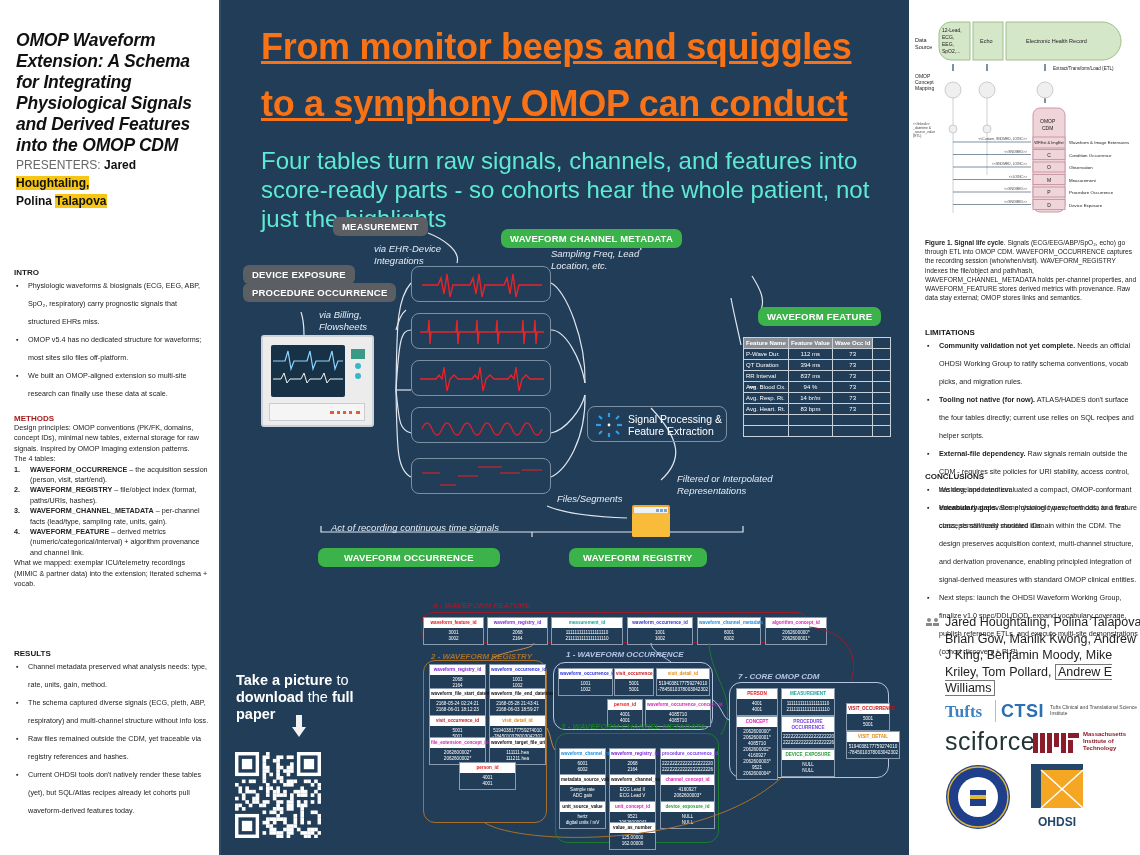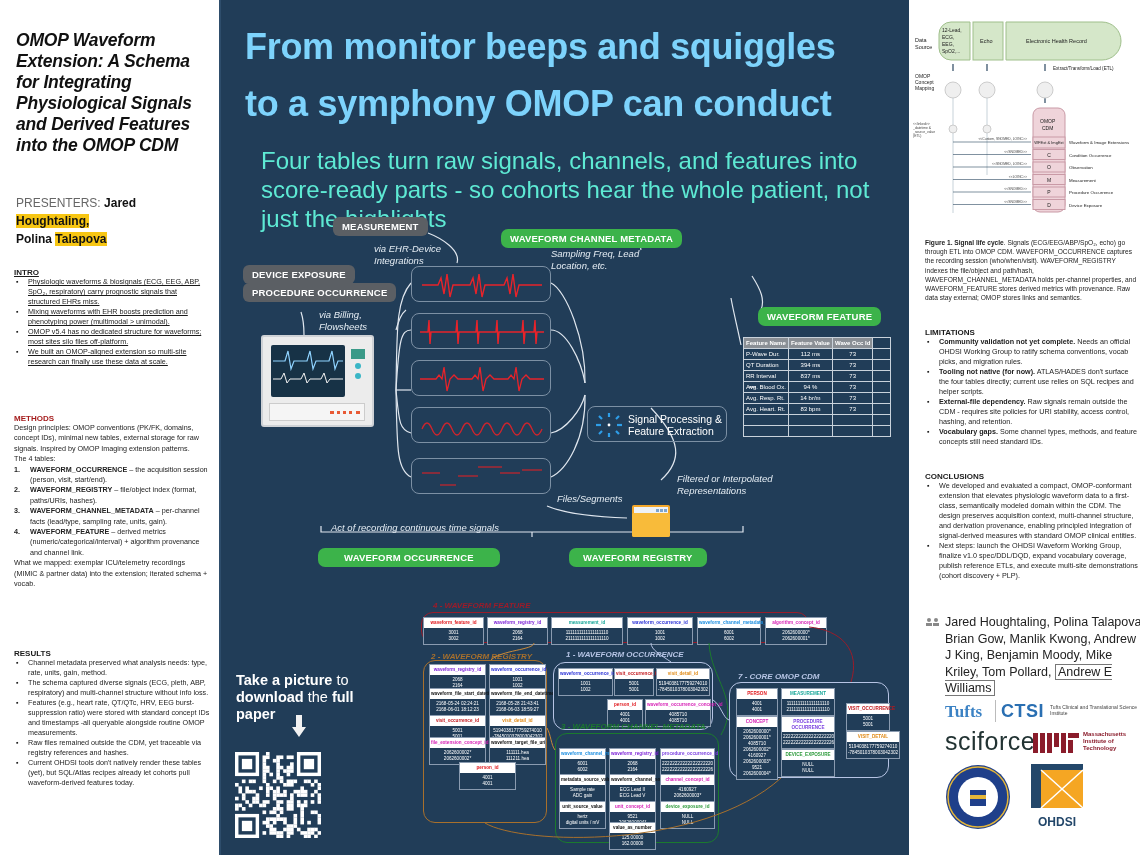--- a/index.html
+++ b/index.html
@@ -2,37 +2,37 @@
 <html><head>
 <meta charset="utf-8">
 <style>
   * { box-sizing: border-box; margin: 0; padding: 0; }
   html, body { width: 1140px; height: 855px; overflow: hidden; background: #ffffff; }
   body { font-family: "Liberation Sans", sans-serif; color: #1a1a1a; position: relative; }
 
   
   .left-col { position: absolute; left: 0; top: 0; width: 219px; height: 855px; background: #fff; padding: 30px 12px 0 16px; }
   .poster-title { font-style: italic; font-weight: bold; font-size: 17.5px; line-height: 21px; color: #111; letter-spacing: -0.2px; }
-  .presenters { margin-top: 38px; font-size: 12px; line-height: 18px; }
+  .presenters { font-size: 12px; line-height: 18px; }
   .presenters .lbl { color: #666; }
   .presenters b { color: #111; }
   .hl { background: #f7c613; }
   .sec-h { font-weight: bold; font-size: 8px; margin-top: 0; }
   .sec-h.red { color: #a51c1c; }
   .txt { font-size: 7.2px; line-height: 10.4px; color: #222; }
   ul.bul { list-style: none; padding-left: 0; }
-  ul.bul li { position: relative; padding-left: 14px; font-size: 7.2px; line-height: 10px; color: #222; }
+  ul.bul li { position: relative; padding-left: 14px; font-size: 7.2px; line-height: 18px; color: #222; }
   ul.bul li::before { content: "\25AA"; position: absolute; left: 2px; top: 0; font-size: 7px; }
   ol.num { list-style: none; padding-left: 0; }
   ol.num li { position: relative; padding-left: 16px; font-size: 7.2px; line-height: 10.4px; color: #222; }
   ol.num li .n { position: absolute; left: 0; font-weight: bold; }
 
   
   .center { position: absolute; left: 219px; top: 0; width: 686px; height: 855px; background: #213d58; border-left: 2px solid #2e4d6b; overflow: hidden; }
-  .headline { position: absolute; left: 24px; top: 18px; font-size: 36px; line-height: 57px; font-weight: bold; color: #7dd3fc; letter-spacing: -0.3px; }
+  .headline { position: absolute; left: 40px; top: 18px; font-size: 36px; line-height: 57px; font-weight: bold; color: #f97316; letter-spacing: -0.3px; text-decoration: underline; }
   .subhead { position: absolute; left: 40px; top: 146px; width: 620px; font-size: 24px; line-height: 29px; color: #5eead4; }
 
   .pill { position: absolute; font-weight: bold; font-size: 9.5px; color: #fff; padding: 4px 9px; border-radius: 6px; white-space: nowrap; letter-spacing: 0.2px; }
   .pill.grey { background: #5b5f64; }
   .pill.green { background: #3cb34a; border-radius: 7px; }
   .note { position: absolute; font-style: italic; font-size: 9.5px; line-height: 12px; color: #e4ecf3; }
 
   .wave-box { position: absolute; left: 411px; width: 140px; height: 36px; border: 1.5px solid #7c90a4; border-radius: 8px; }
   .wave-box svg { position: absolute; left: 6px; top: 3px; }
 
@@ -76,25 +76,24 @@
 <div class="left-col">
   <div class="poster-title">OMOP Waveform Extension: A Schema for Integrating Physiological Signals and Derived Features into the OMOP CDM</div>
   <div class="presenters">
     <span class="lbl">PRESENTERS:</span>
     <b>Jared</b>
     <b class="hl">Houghtaling,</b><br>
     <b>Polina</b>
     <b class="hl">Talapova</b>
   </div>
 
-  <div style="position:absolute; left:14px; top:268px; width:196px;text-decoration:underline;">
+  <div style="position:absolute; left:14px; top:268px; width:196px;">
     <div class="sec-h">INTRO</div>
     <ul class="bul">
       <li>Physiologic waveforms &amp; biosignals (ECG, EEG, ABP, SpO₂, respiratory) carry prognostic signals that structured EHRs miss.</li>
-      <li>Mixing waveforms with EHR boosts prediction and phenotyping power (multimodal &gt; unimodal).</li>
       <li>OMOP v5.4 has no dedicated structure for waveforms; most sites silo files off-platform.</li>
       <li>We built an OMOP-aligned extension so multi-site research can finally use these data at scale.</li>
     </ul>
   </div>
 
   <div style="position:absolute; left:14px; top:414px; width:196px;">
     <div class="sec-h red">METHODS</div>
     <div class="txt">Design principles: OMOP conventions (PK/FK, domains, concept IDs), minimal new tables, external storage for raw signals. Inspired by OMOP Imaging extension patterns.</div>
     <div class="txt">The 4 tables:</div>
     <ol class="num">
@@ -104,21 +103,20 @@
       <li><span class="n">4.</span><b>WAVEFORM_FEATURE</b><span> – derived metrics (numeric/categorical/interval) + algorithm provenance and channel link.</span></li>
     </ol>
     <div class="txt">What we mapped: exemplar ICU/telemetry recordings (MIMIC &amp; partner data) into the extension; iterated schema + vocab.</div>
   </div>
 
   <div style="position:absolute; left:14px; top:649px; width:196px;">
     <div class="sec-h">RESULTS</div>
     <ul class="bul">
       <li>Channel metadata preserved what analysis needs: type, rate, units, gain, method.</li>
       <li>The schema captured diverse signals (ECG, pleth, ABP, respiratory) and multi-channel structure without info loss.</li>
-      <li>Features (e.g., heart rate, QT/QTc, HRV, EEG burst-suppression ratio) were stored with standard concept IDs and timestamps -all queryable alongside routine OMOP measurements.</li>
       <li>Raw files remained outside the CDM, yet traceable via registry references and hashes.</li>
       <li>Current OHDSI tools don't natively render these tables (yet), but SQL/Atlas recipes already let cohorts pull waveform-derived features today.</li>
     </ul>
   </div>
 </div>
 
 <div class="center">
   <div class="headline">
     <div>From monitor beeps and squiggles</div>
     <div>to a symphony OMOP can conduct</div>

